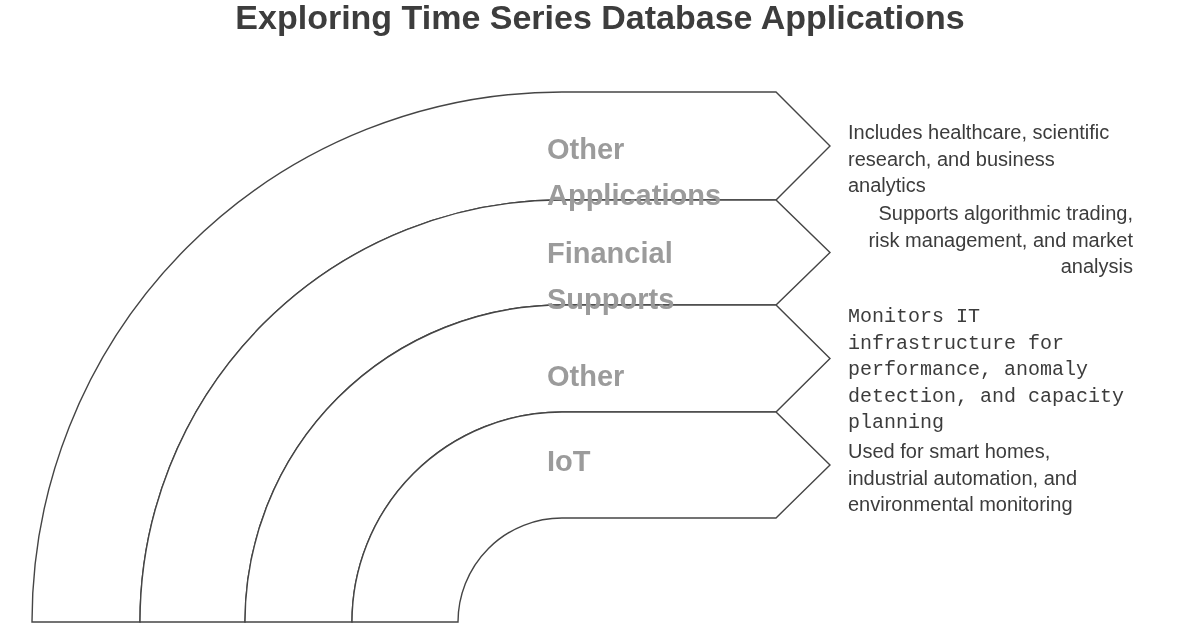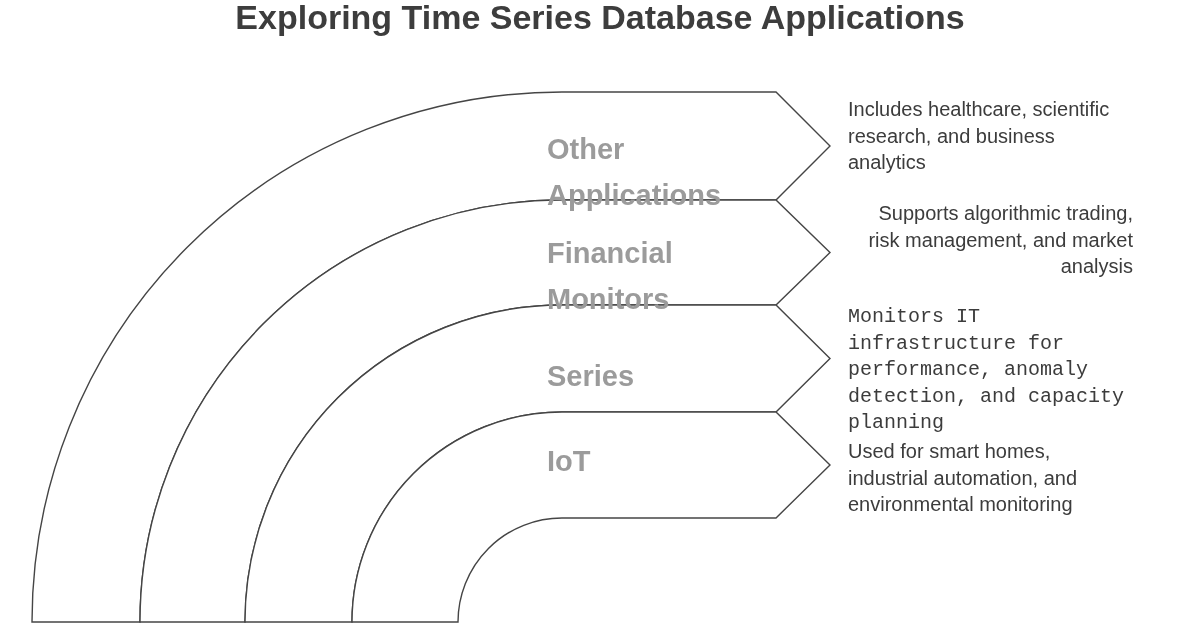--- a/index.html
+++ b/index.html
@@ -59,42 +59,42 @@
   .band-label.b4 { top: 422px; }
   .band-desc {
     position: absolute;
     left: 848px;
     width: 285px;
     font-size: 20px;
     line-height: 26.5px;
     font-weight: normal;
     color: var(--description_color);
   }
-  .band-desc.d1 { top: 96px; }
+  .band-desc.d1 { top: 119px; }
   .band-desc.d2 { top: 200px; text-align: right; }
   .band-desc.d3 { top: 304px; font-family: Liberation Mono, monospace; }
   .band-desc.d4 { top: 422px; margin-top: 16px; }
 </style>
 </head>
 <body>
 
 <div>
 
   <h1 class="title">Exploring Time Series Database Applications</h1>
 
   <svg class="bands" width="1200" height="630" viewBox="0 0 1200 630">
     <path d="M 32 622 A 530 530 0 0 1 562 92 L 776 92 L 830 146 L 776 200 L 562 200 A 422 422 0 0 0 140 622 Z"></path>
     <path d="M 140 622 A 422 422 0 0 1 562 200 L 776 200 L 830 252.5 L 776 305 L 562 305 A 317 317 0 0 0 245 622 Z"></path>
     <path d="M 245 622 A 317 317 0 0 1 562 305 L 776 305 L 830 358.5 L 776 412 L 562 412 A 210 210 0 0 0 352 622 Z"></path>
     <path d="M 352 622 A 210 210 0 0 1 562 412 L 776 412 L 830 465 L 776 518 L 562 518 A 104 104 0 0 0 458 622 Z"></path>
   </svg>
 
   <div class="band-label b1">Other Applications</div>
-  <div class="band-label b2">Financial Monitors</div>
-  <div class="band-label b3">Series</div>
+  <div class="band-label b2">Financial Supports</div>
+  <div class="band-label b3">Other</div>
   <div class="band-label b4">IoT</div>
 
   <div class="band-desc d1">Includes healthcare, scientific research, and business analytics</div>
   <div class="band-desc d2">Supports algorithmic trading, risk management, and market analysis</div>
   <div class="band-desc d3">Monitors IT infrastructure for performance, anomaly detection, and capacity planning</div>
   <div class="band-desc d4">Used for smart homes, industrial automation, and environmental monitoring</div>
 
 </div>
 
 </body></html>

